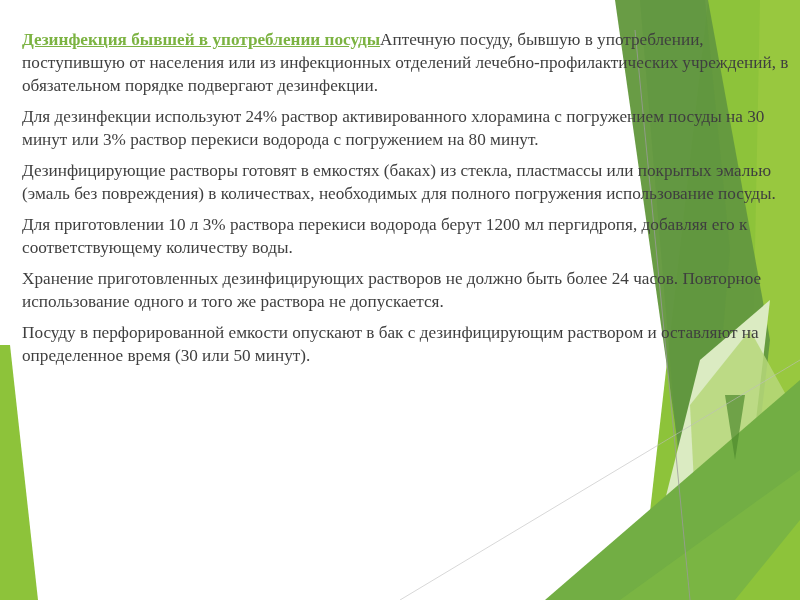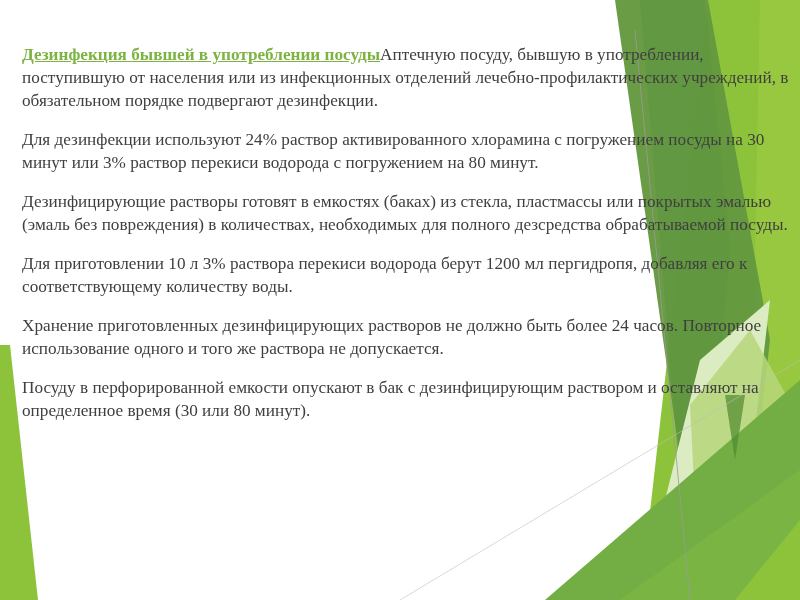--- a/index.html
+++ b/index.html
@@ -30,21 +30,21 @@
       left: 22px;
       top: 27px;
       width: 770px;
       z-index: 1;
       font-family: "Liberation Serif", serif;
       font-size: 17.2px;
       line-height: 23px;
       color: #3f3f3f;
     }
     .content p {
-      margin: 16px 0 8px 0;
+      margin: 1px 0 8px 0;
       padding: 0;
     }
     .title-link {
       color: #7cb342;
       font-weight: bold;
       text-decoration: underline;
       text-decoration-color: #7cb342;
       cursor: pointer;
     }
   </style>
@@ -74,19 +74,19 @@
 
     <polygon points="0,345 10,345 38,600 0,600" fill="#8dc33a"></polygon>
 
     <line x1="635" y1="30" x2="690" y2="600" stroke="#9a9a9a" stroke-width="0.8"></line>
     <line x1="400" y1="600" x2="800" y2="360" stroke="#bdbdbd" stroke-width="0.6"></line>
   </svg>
 
   <div class="content">
     <p><a class="title-link">Дезинфекция бывшей в употреблении посуды</a><span>Аптечную посуду, бывшую в употреблении, поступившую от населения или из инфекционных отделений лечебно-профилактических учреждений, в обязательном порядке подвергают дезинфекции.</span></p>
     <p>Для дезинфекции используют 24% раствор активированного хлорамина с погружением посуды на 30 минут или 3% раствор перекиси водорода с погружением на 80 минут.</p>
-    <p>Дезинфицирующие растворы готовят в емкостях (баках) из стекла, пластмассы или покрытых эмалью (эмаль без повреждения) в количествах, необходимых для полного дезсредства обрабатываемой посуды.</p>
+    <p>Дезинфицирующие растворы готовят в емкостях (баках) из стекла, пластмассы или покрытых эмалью (эмаль без повреждения) в количествах, необходимых для полного погружения использование посуды.</p>
     <p>Для приготовлении 10 л 3% раствора перекиси водорода берут 1200 мл пергидропя, добавляя его к соответствующему количеству воды.</p>
     <p>Хранение приготовленных дезинфицирующих растворов не должно быть более 24 часов. Повторное использование одного и того же раствора не допускается.</p>
-    <p>Посуду в перфорированной емкости опускают в бак с дезинфицирующим раствором и оставляют на определенное время (30 или 80 минут).</p>
+    <p>Посуду в перфорированной емкости опускают в бак с дезинфицирующим раствором и оставляют на определенное время (30 или 50 минут).</p>
   </div>
 
 </div>
 
 </body></html>

